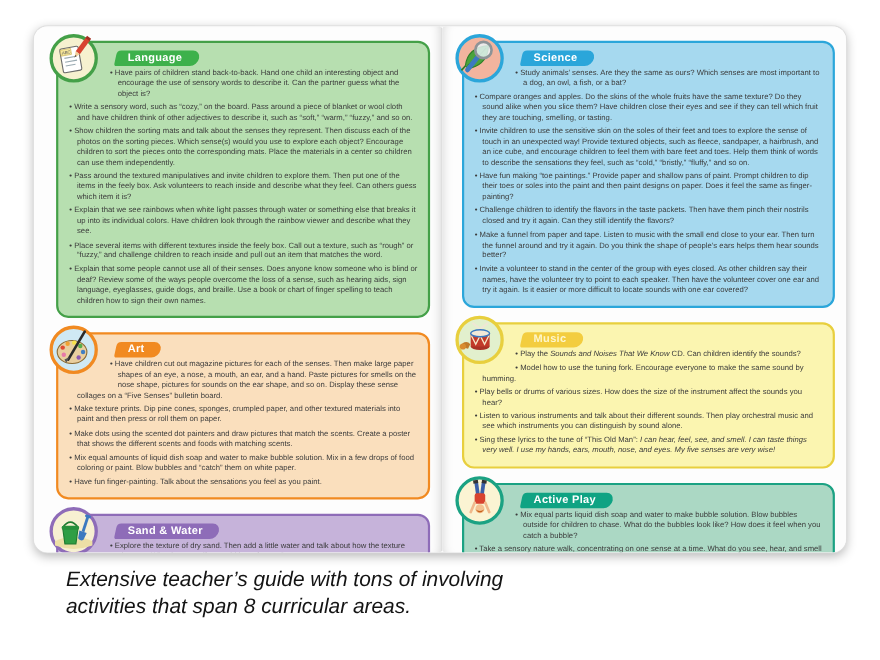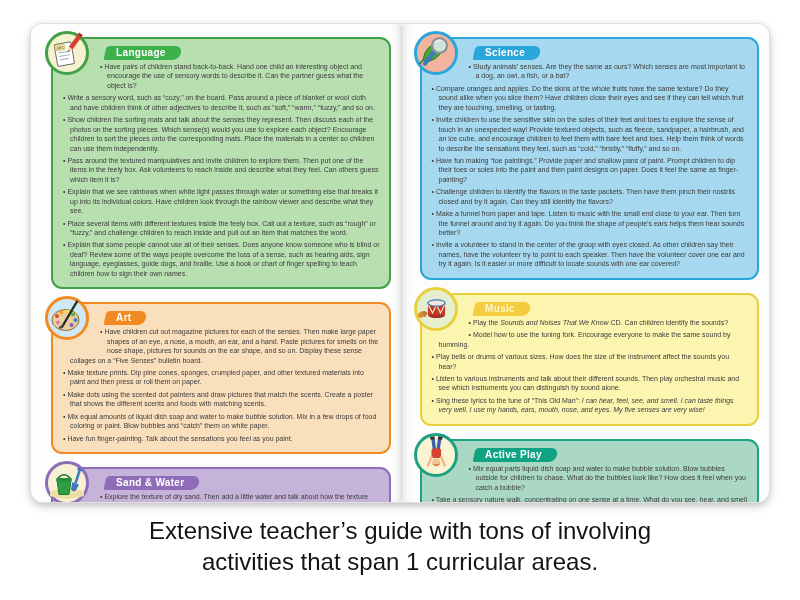--- a/index.html
+++ b/index.html
@@ -18,22 +18,22 @@
   .ring{stroke:var(--bc);stroke-width:3;}
   .tab{display:inline-block;margin:-1px 0 2px 42px;padding:1px 15px 2px 11px;
        background:var(--tab);color:var(--tabtx);font-weight:bold;font-size:10px;
        letter-spacing:.3px;border-radius:5px 9px 9px 3px;transform:skewX(-12deg);}
   .tab>span{display:inline-block;transform:skewX(12deg);}
   .content{color:#3b3b3b;font-size:7px;line-height:1.35;}
   .icon-space{float:left;width:44px;height:20px;}
   .item{margin:0 0 3px;padding-left:7px;text-indent:-7px;}
   .item::before{content:"• ";}
   .item i{font-style:italic;}
-  .caption{width:680px;margin:14px auto 0;text-align:center;
-           font-size:24px;line-height:1.28;color:#141414;}
+  .caption{width:680px;margin:14px auto 0;font-style:italic;
+           font-size:19px;line-height:1.28;color:#141414;}
 </style>
 </head>
 <body>
 
 <div class="spread">
 
   <div class="page left">
 
     <div class="section" style="--bc: #44a048; --bg: #b7dfb0; --tab: #3db14b; --tabtx: #ffffff;">
       <div class="icon-wrap">
@@ -191,14 +191,14 @@
         <p class="item">Mix equal parts liquid dish soap and water to make bubble solution. Blow bubbles outside for children to chase. What do the bubbles look like? How does it feel when you catch a bubble?</p>
         <p class="item">Take a sensory nature walk, concentrating on one sense at a time. What do you see, hear, and smell as you walk? What would you like to touch? What would you like to taste—or not like to taste?</p>
 
       </div>
     </div>
   </div>
 </div>
 
 <div class="caption">
   <div>Extensive teacher’s guide with tons of involving</div>
-  <div>activities that span 1 curricular areas.</div>
+  <div>activities that span 8 curricular areas.</div>
 </div>
 
 </body></html>

